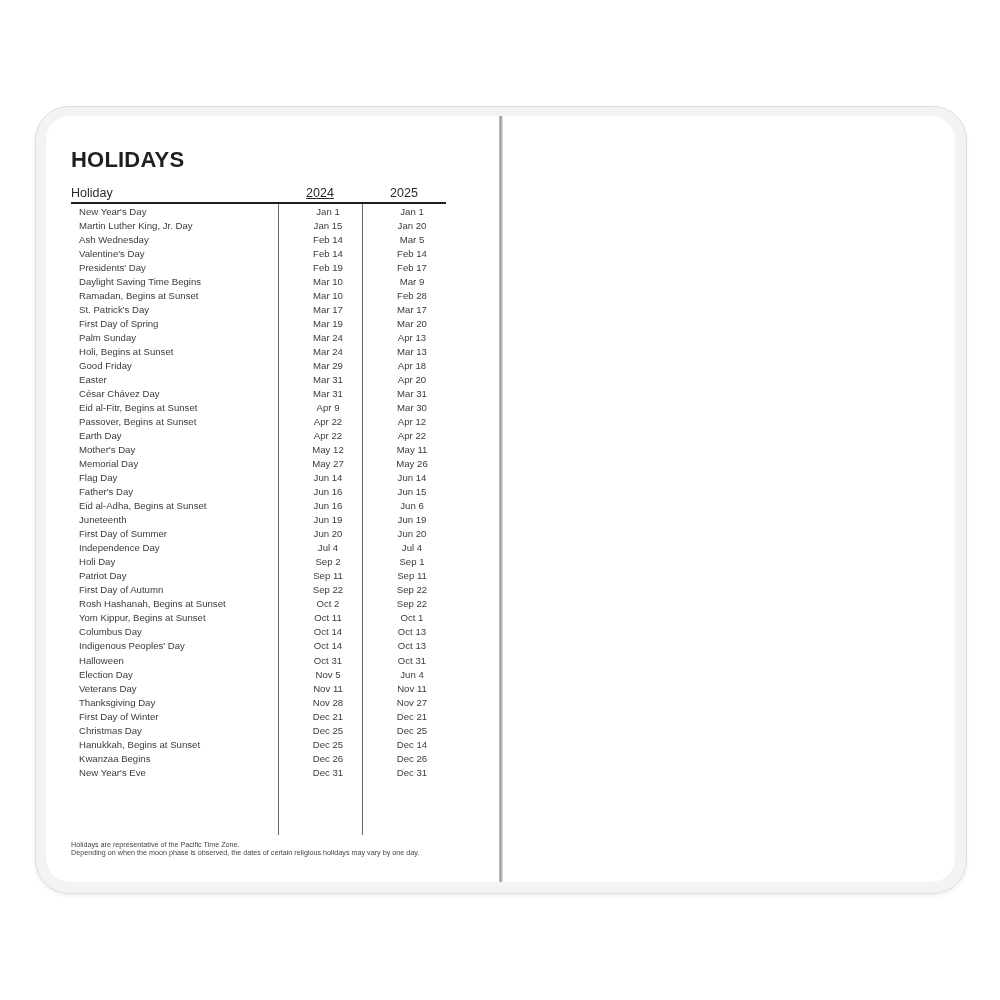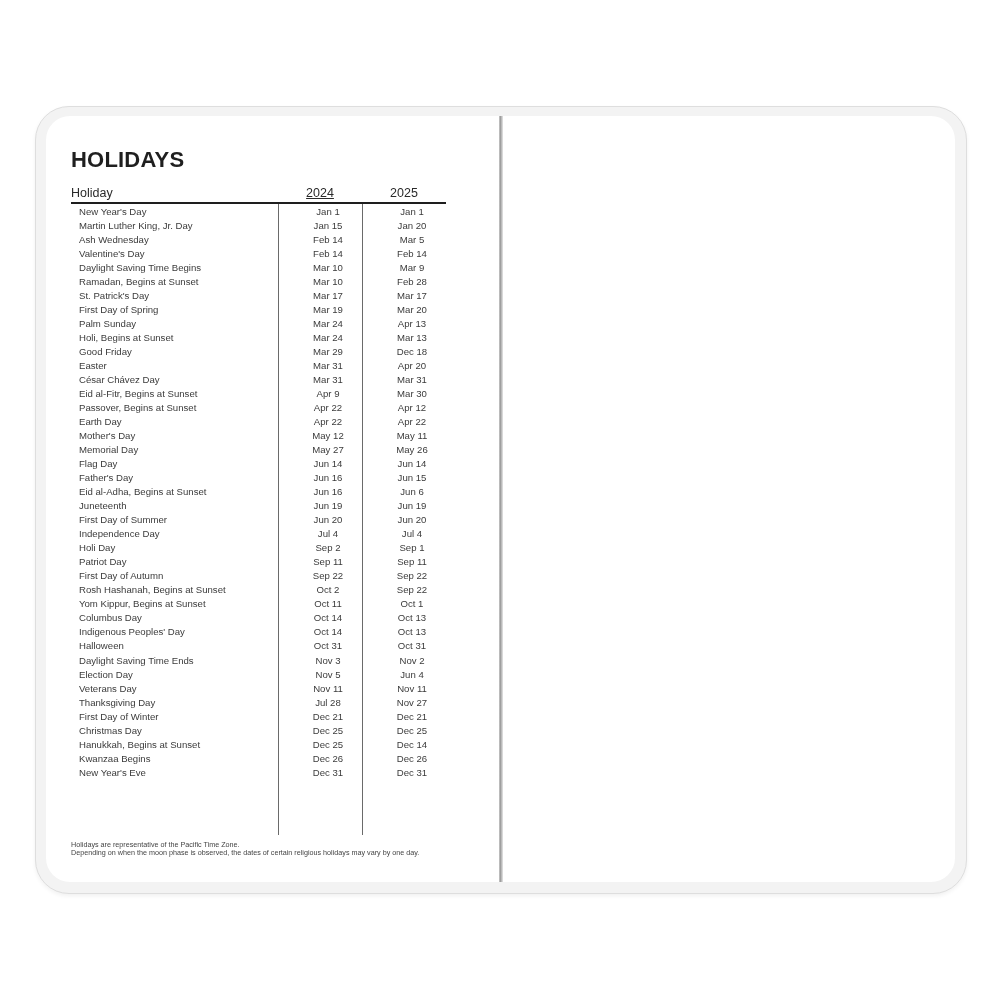--- a/index.html
+++ b/index.html
@@ -75,20 +75,25 @@
       <span class="c-name">Ash Wednesday</span>
       <span class="c-y1">Feb 14</span>
       <span class="c-y2">Mar 5</span>
     </div>
     <div class="row">
       <span class="c-name">Valentine's Day</span>
       <span class="c-y1">Feb 14</span>
       <span class="c-y2">Feb 14</span>
     </div>
     <div class="row">
+      <span class="c-name">Presidents' Day</span>
+      <span class="c-y1">Feb 19</span>
+      <span class="c-y2">Feb 17</span>
+    </div>
+    <div class="row">
       <span class="c-name">Daylight Saving Time Begins</span>
       <span class="c-y1">Mar 10</span>
       <span class="c-y2">Mar 9</span>
     </div>
     <div class="row">
       <span class="c-name">Ramadan, Begins at Sunset</span>
       <span class="c-y1">Mar 10</span>
       <span class="c-y2">Feb 28</span>
     </div>
     <div class="row">
@@ -107,21 +112,21 @@
       <span class="c-y2">Apr 13</span>
     </div>
     <div class="row">
       <span class="c-name">Holi, Begins at Sunset</span>
       <span class="c-y1">Mar 24</span>
       <span class="c-y2">Mar 13</span>
     </div>
     <div class="row">
       <span class="c-name">Good Friday</span>
       <span class="c-y1">Mar 29</span>
-      <span class="c-y2">Dec 18</span>
+      <span class="c-y2">Apr 18</span>
     </div>
     <div class="row">
       <span class="c-name">Easter</span>
       <span class="c-y1">Mar 31</span>
       <span class="c-y2">Apr 20</span>
     </div>
     <div class="row">
       <span class="c-name">César Chávez Day</span>
       <span class="c-y1">Mar 31</span>
       <span class="c-y2">Mar 31</span>
@@ -215,37 +220,32 @@
       <span class="c-name">Indigenous Peoples' Day</span>
       <span class="c-y1">Oct 14</span>
       <span class="c-y2">Oct 13</span>
     </div>
     <div class="row">
       <span class="c-name">Halloween</span>
       <span class="c-y1">Oct 31</span>
       <span class="c-y2">Oct 31</span>
     </div>
     <div class="row">
-      <span class="c-name">Daylight Saving Time Ends</span>
-      <span class="c-y1">Nov 3</span>
-      <span class="c-y2">Nov 2</span>
-    </div>
-    <div class="row">
       <span class="c-name">Election Day</span>
       <span class="c-y1">Nov 5</span>
       <span class="c-y2">Jun 4</span>
     </div>
     <div class="row">
       <span class="c-name">Veterans Day</span>
       <span class="c-y1">Nov 11</span>
       <span class="c-y2">Nov 11</span>
     </div>
     <div class="row">
       <span class="c-name">Thanksgiving Day</span>
-      <span class="c-y1">Jul 28</span>
+      <span class="c-y1">Nov 28</span>
       <span class="c-y2">Nov 27</span>
     </div>
     <div class="row">
       <span class="c-name">First Day of Winter</span>
       <span class="c-y1">Dec 21</span>
       <span class="c-y2">Dec 21</span>
     </div>
     <div class="row">
       <span class="c-name">Christmas Day</span>
       <span class="c-y1">Dec 25</span>

